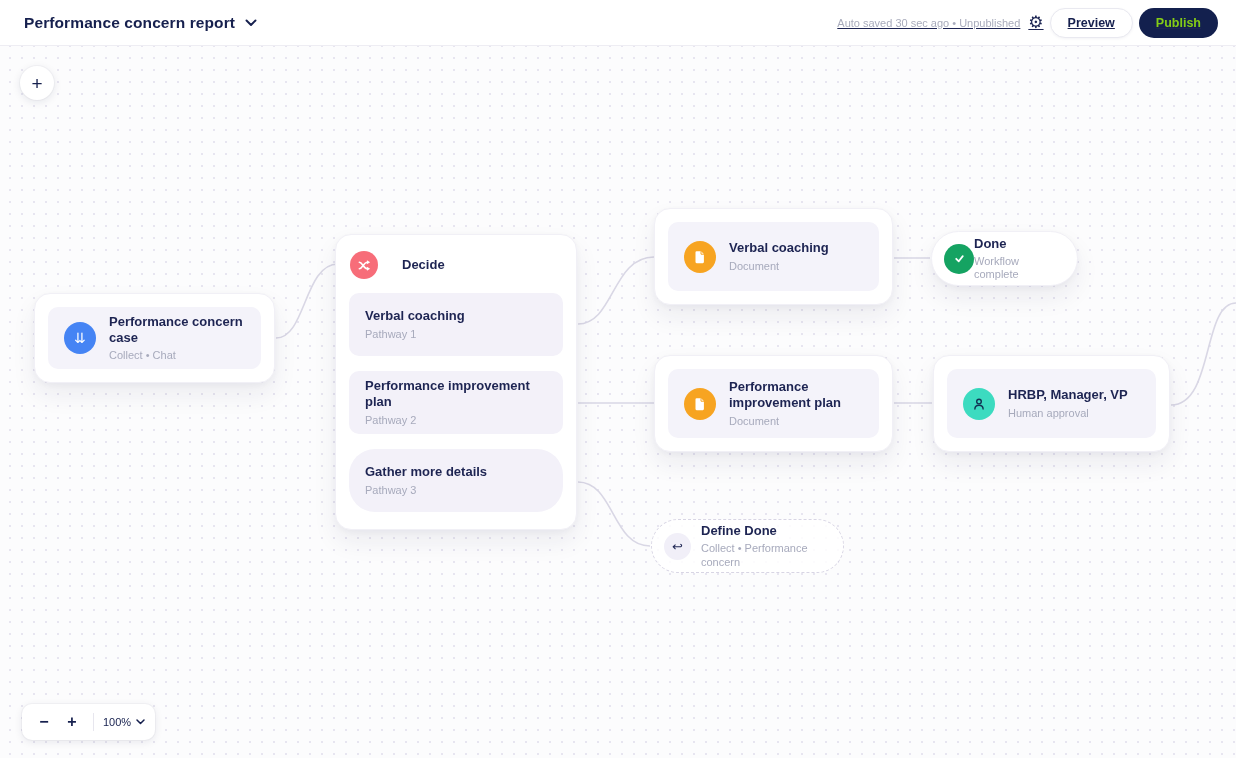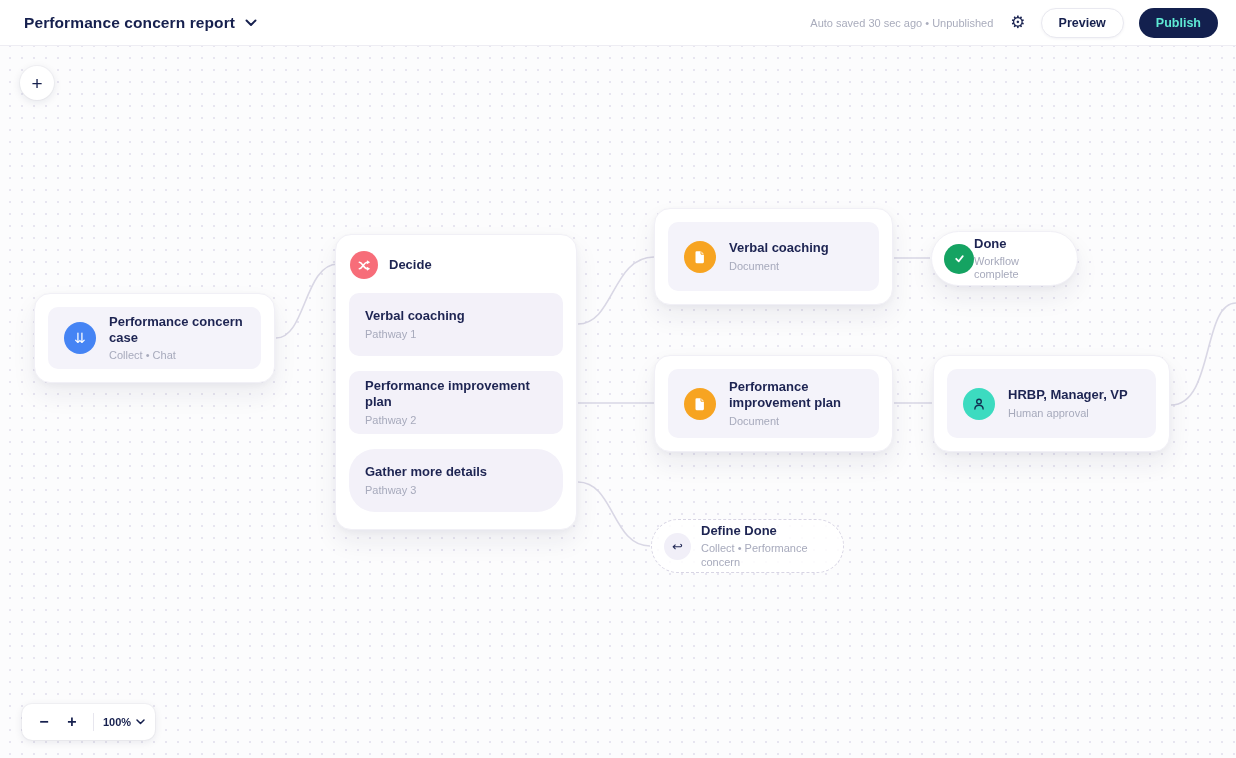--- a/index.html
+++ b/index.html
@@ -18,33 +18,33 @@
     display: flex;
     align-items: center;
     justify-content: space-between;
     padding: 0 18px 0 24px;
     position: relative;
     z-index: 5;
   }
   .topbar-left { display: flex; align-items: center; gap: 10px; }
   .doc-title { font-size: 15.5px; font-weight: 700; color: #16204E; letter-spacing: .1px; }
   .chev { display: inline-flex; align-items: center; }
-  .topbar-right { display: flex; align-items: center; gap: 15px; }
+  .topbar-right { display: flex; align-items: center; gap: 6px; text-decoration: underline; }
   .autosave { font-size: 11px; color: #A9ACBC; margin-right: 2px; }
   .gear { font-size: 17px; color: #1B2452; cursor: pointer; line-height: 1;
           font-family: "DejaVu Sans", sans-serif; }
   .btn {
     height: 30px; padding: 12px 17px; border-radius: 16px;
     font-family: "Liberation Sans", sans-serif;
     font-size: 12.5px; font-weight: 700; cursor: pointer;
     display: inline-flex; align-items: center;
   }
   .btn-preview { background: #FFFFFF; color: #16204E; border: 1px solid #E9E9F0;
                  box-shadow: 0 1px 3px rgba(23,25,72,.05); }
-  .btn-publish { background: #13204E; color: #5eead4; border: none; }
+  .btn-publish { background: #13204E; color: #84cc16; border: none; }
 
   
   .canvas {
     position: relative;
     width: 1236px; height: 712px;
     background-color: #FCFCFD;
     background-image: radial-gradient(circle, #E7E5F0 1.1px, transparent 1.1px);
     background-size: 12px 12px;
     background-position: 4px 6px;
   }
@@ -91,21 +91,21 @@
   .c-orange { background: #F7A421; }
   .c-green  { background: #15A362; }
   .c-teal   { background: #3CDBC0; }
   .c-lav    { background: #F1EFF8; color: #1D2452; }
 
   
   .node-start { left: 34px; top: 247px; width: 241px; height: 90px; padding: 13px; }
   .node-start .panel { width: 100%; height: 100%; }
 
   .node-decide { left: 335px; top: 188px; width: 242px; height: 296px; padding: 13px; }
-  .decide-head { display: flex; align-items: center; gap: 11px; padding: 3px 1px 14px 1px; }
+  .decide-head { display: flex; align-items: center; gap: 24px; padding: 3px 1px 14px 1px; }
   .pathway {
     background: #F3F1F9; border-radius: 10px;
     height: 63px; padding: 0 16px;
     display: flex; flex-direction: column; justify-content: center;
     margin-bottom: 15px; cursor: pointer;
   }
   .pathway:last-child { margin-bottom: 0; border-radius: 26px; }
 
   .node-doc1 { left: 654px; top: 162px; width: 239px; height: 97px; padding: 13px; }
   .node-doc2 { left: 654px; top: 309px; width: 239px; height: 97px; padding: 13px; }
@@ -140,21 +140,21 @@
   }
   .zbtn {
     background: none; border: none; color: #16204E;
     font-size: 16px; font-weight: 700; cursor: pointer;
     width: 24px; height: 24px; display: flex; align-items: center; justify-content: center;
     font-family: "Liberation Sans", sans-serif;
   }
   .zdiv { width: 1px; height: 18px; background: #E7E6EE; margin: 0 5px; }
   .zlevel {
     background: none; border: none; color: #16204E;
-    font-size: 11px; font-weight: 700; cursor: pointer;
+    font-size: 11px; font-weight: 400; cursor: pointer;
     display: flex; align-items: center; gap: 5px;
   }
 </style>
 </head>
 <body>
 
 <header class="topbar">
   <div class="topbar-left">
     <span class="doc-title">Performance concern report</span>
     <span class="chev">

